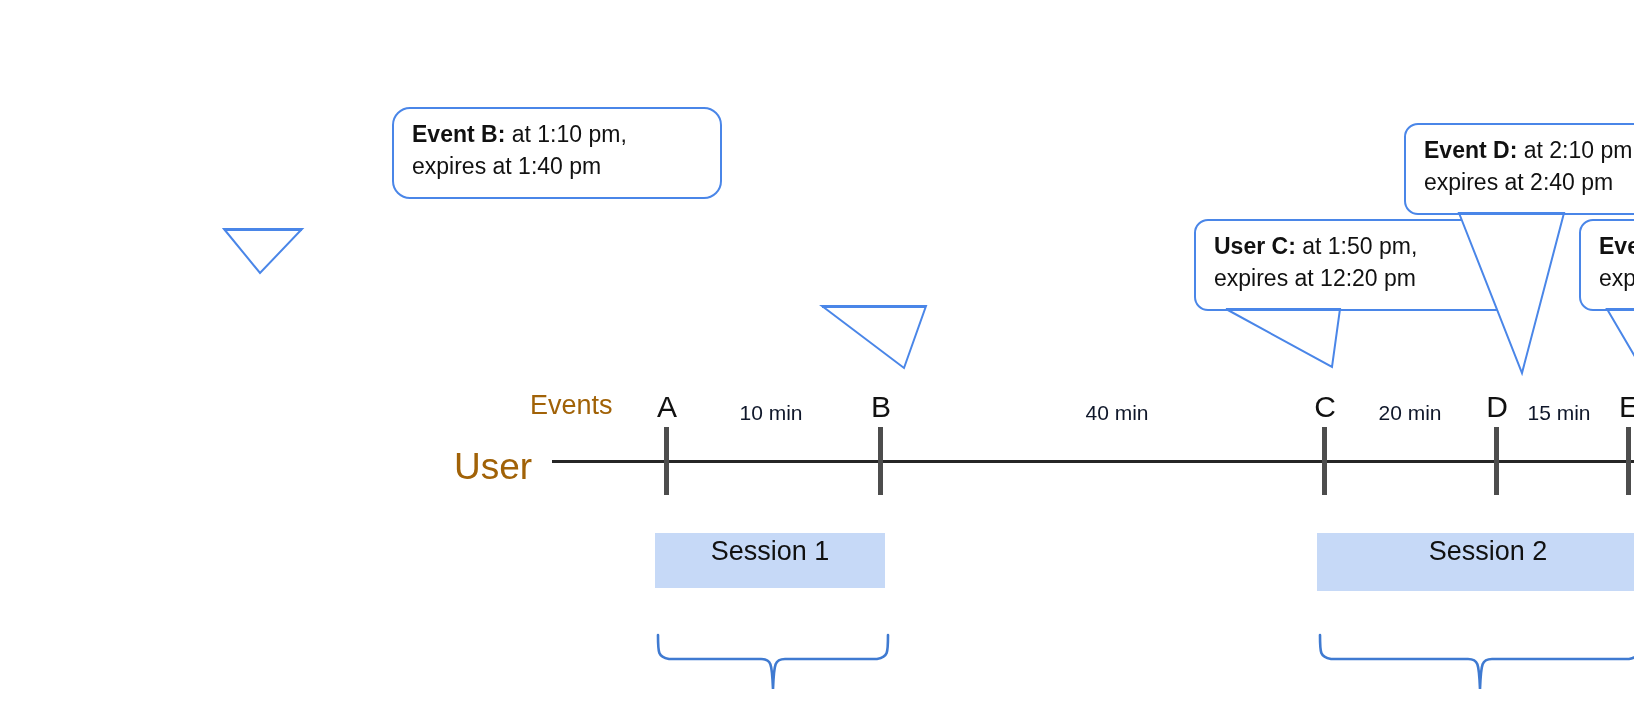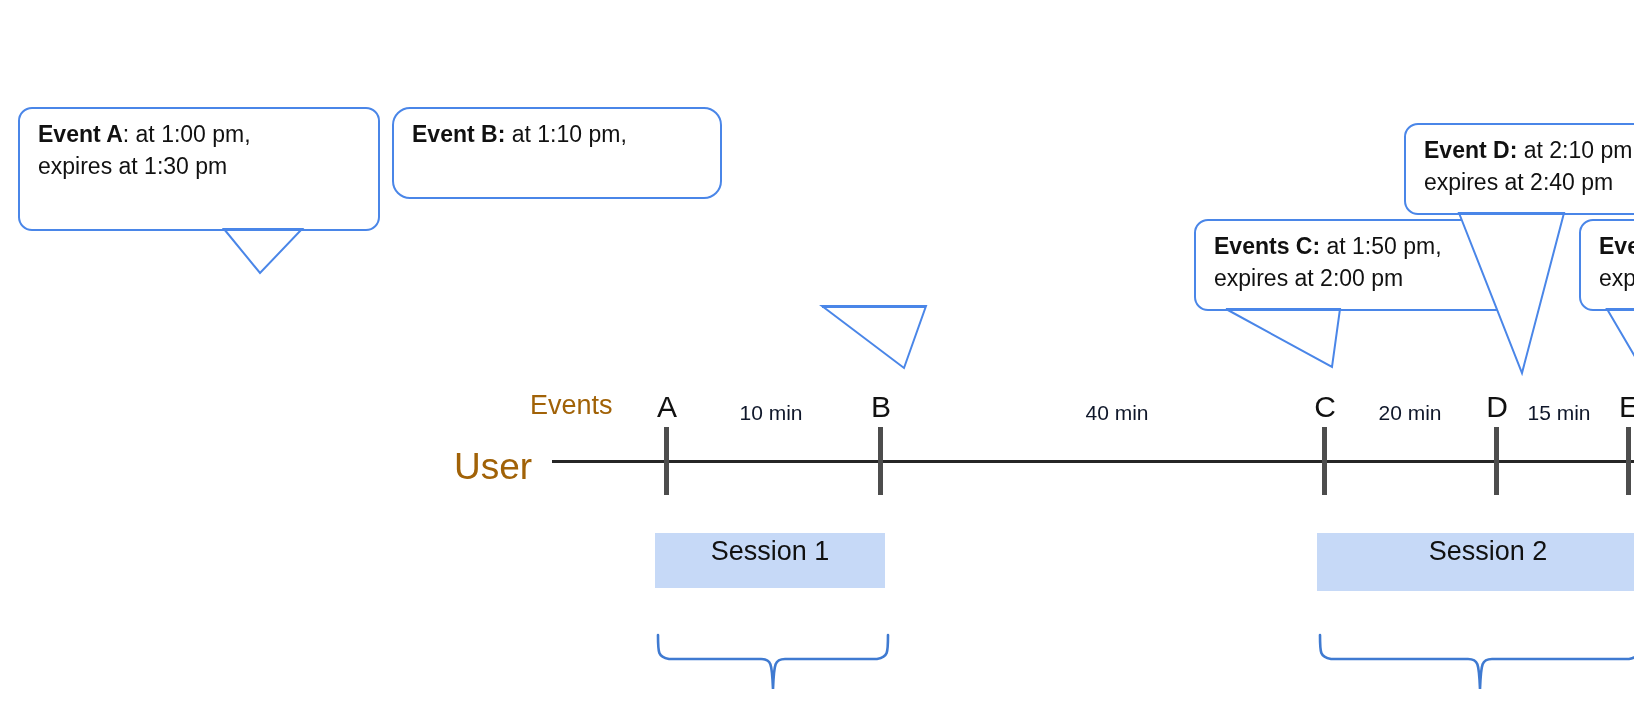--- a/index.html
+++ b/index.html
@@ -31,40 +31,37 @@
 
   
   .brace{position:absolute;overflow:visible;}
   .brace path{fill:none;stroke:#3f7ad1;stroke-width:2.6;stroke-linecap:round;}
 </style>
 </head>
 <body>
 
 <div id="stage">
 
-  <div class="callout" id="callout-a" style="left:18px;top:107px;width:362px;height:124px;">
-    <div class="ln"><span class="ev">Event A</span><span>:</span><span> at 1:00 pm,</span></div>
-    <div class="ln">expires at 1:30 pm</div>
-  </div>
   <svg class="tail" style="left:18px;top:225px;width:370px;height:70px;">
     <path d="M 206 4 L 242 48 L 284 4 Z"></path>
     <line x1="206" y1="5" x2="284" y2="5" stroke="#ffffff" stroke-width="4"></line>
   </svg>
 
   <div class="callout" id="callout-b" style="left:392px;top:107px;width:330px;height:92px;border-radius:18px;">
     <div class="ln"><span class="ev">Event B</span><span class="ev">:</span><span> at 1:10 pm,</span></div>
+    <div class="ln">expires at 1:40 pm</div>
 
   <svg class="tail" style="left:392px;top:193px;width:340px;height:80px;">
     <path d="M 36 4 L 118 66 L 140 4 Z"></path>
     <line x1="36" y1="5" x2="140" y2="5" stroke="#ffffff" stroke-width="4"></line>
   </svg>
 
   <div class="callout" id="callout-c" style="left:800px;top:110px;width:338px;height:92px;">
-    <div class="ln"><span class="ev">Events C</span><span class="ev">:</span><span> at 1:50 pm,</span></div>
-    <div class="ln">expires at 2:00 pm</div>
+    <div class="ln"><span class="ev">User C</span><span class="ev">:</span><span> at 1:50 pm,</span></div>
+    <div class="ln">expires at 12:20 pm</div>
   </div>
   <svg class="tail" style="left:800px;top:196px;width:350px;height:80px;">
     <path d="M 32 4 L 138 62 L 146 4 Z"></path>
     <line x1="32" y1="5" x2="146" y2="5" stroke="#ffffff" stroke-width="4"></line>
   </svg>
 
   <div class="callout" id="callout-d" style="left:1010px;top:14px;width:366px;height:92px;">
     <div class="ln"><span class="ev">Event D</span><span class="ev">:</span><span> at 2:10 pm,</span></div>
     <div class="ln">expires at 2:40 pm</div>
   </div>

